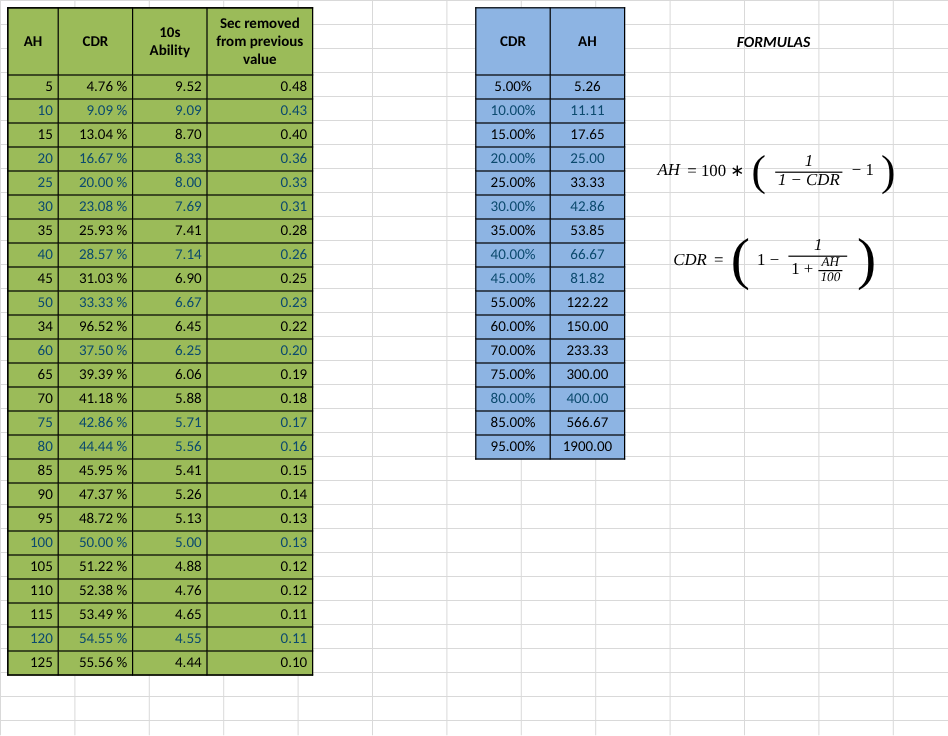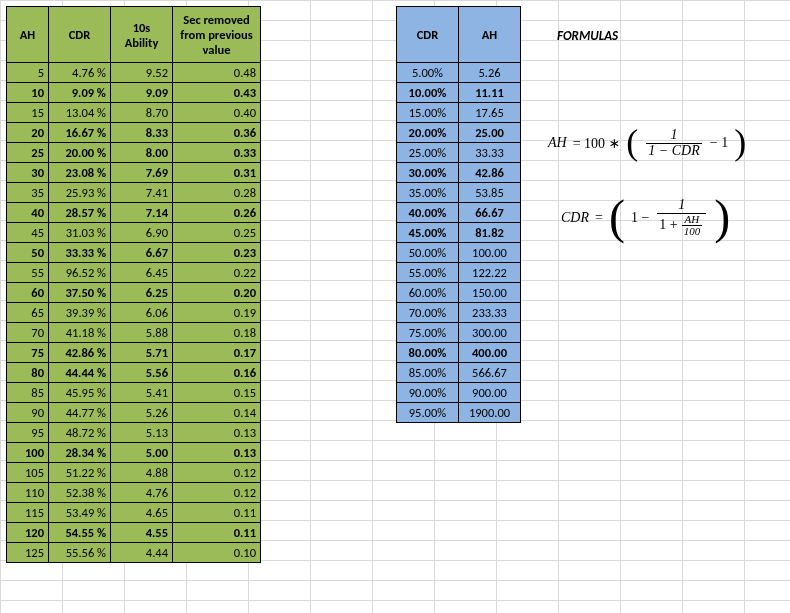--- a/index.html
+++ b/index.html
@@ -65,26 +65,26 @@
   }
   table.blue th {
     text-align: center;
     font-weight: bold;
     height: 56px;
     vertical-align: middle;
   }
   .bcol1 { width: 62px; }
   .bcol2 { width: 62px; }
 
-  .redbold { color: #000000; font-weight: bold; }
+  .redbold { color: #0c4a6e; font-weight: normal; }
 
   
   .formulas-label {
     position: absolute;
-    left: 557px;
+    left: 614px;
     top: 28px;
     font-style: italic;
     font-weight: bold;
     font-size: 13px;
   }
   .formula {
     position: absolute;
     font-family: "Cambria Math", "Times New Roman", serif;
     font-size: 14px;
     font-style: italic;
@@ -185,21 +185,21 @@
           <td class="gcol3">6.90</td>
           <td class="gcol4">0.25</td>
         </tr>
         <tr>
           <td class="gcol1 redbold">50</td>
           <td class="gcol2 redbold">33.33 %</td>
           <td class="gcol3 redbold">6.67</td>
           <td class="gcol4 redbold">0.23</td>
         </tr>
         <tr>
-          <td class="gcol1">55</td>
+          <td class="gcol1">34</td>
           <td class="gcol2">96.52 %</td>
           <td class="gcol3">6.45</td>
           <td class="gcol4">0.22</td>
         </tr>
         <tr>
           <td class="gcol1 redbold">60</td>
           <td class="gcol2 redbold">37.50 %</td>
           <td class="gcol3 redbold">6.25</td>
           <td class="gcol4 redbold">0.20</td>
         </tr>
@@ -228,33 +228,33 @@
           <td class="gcol4 redbold">0.16</td>
         </tr>
         <tr>
           <td class="gcol1">85</td>
           <td class="gcol2">45.95 %</td>
           <td class="gcol3">5.41</td>
           <td class="gcol4">0.15</td>
         </tr>
         <tr>
           <td class="gcol1">90</td>
-          <td class="gcol2">44.77 %</td>
+          <td class="gcol2">47.37 %</td>
           <td class="gcol3">5.26</td>
           <td class="gcol4">0.14</td>
         </tr>
         <tr>
           <td class="gcol1">95</td>
           <td class="gcol2">48.72 %</td>
           <td class="gcol3">5.13</td>
           <td class="gcol4">0.13</td>
         </tr>
         <tr>
           <td class="gcol1 redbold">100</td>
-          <td class="gcol2 redbold">28.34 %</td>
+          <td class="gcol2 redbold">50.00 %</td>
           <td class="gcol3 redbold">5.00</td>
           <td class="gcol4 redbold">0.13</td>
         </tr>
         <tr>
           <td class="gcol1">105</td>
           <td class="gcol2">51.22 %</td>
           <td class="gcol3">4.88</td>
           <td class="gcol4">0.12</td>
         </tr>
         <tr>
@@ -322,24 +322,20 @@
         </tr>
         <tr>
           <td class="bcol1 redbold">40.00%</td>
           <td class="bcol2 redbold">66.67</td>
         </tr>
         <tr>
           <td class="bcol1 redbold">45.00%</td>
           <td class="bcol2 redbold">81.82</td>
         </tr>
         <tr>
-          <td class="bcol1">50.00%</td>
-          <td class="bcol2">100.00</td>
-        </tr>
-        <tr>
           <td class="bcol1">55.00%</td>
           <td class="bcol2">122.22</td>
         </tr>
         <tr>
           <td class="bcol1">60.00%</td>
           <td class="bcol2">150.00</td>
         </tr>
         <tr>
           <td class="bcol1">70.00%</td>
           <td class="bcol2">233.33</td>
@@ -348,24 +344,20 @@
           <td class="bcol1">75.00%</td>
           <td class="bcol2">300.00</td>
         </tr>
         <tr>
           <td class="bcol1 redbold">80.00%</td>
           <td class="bcol2 redbold">400.00</td>
         </tr>
         <tr>
           <td class="bcol1">85.00%</td>
           <td class="bcol2">566.67</td>
-        </tr>
-        <tr>
-          <td class="bcol1">90.00%</td>
-          <td class="bcol2">900.00</td>
         </tr>
         <tr>
           <td class="bcol1">95.00%</td>
           <td class="bcol2">1900.00</td>
         </tr>
       </tbody>
   </table>
 
   <div class="formulas-label">FORMULAS</div>
 

